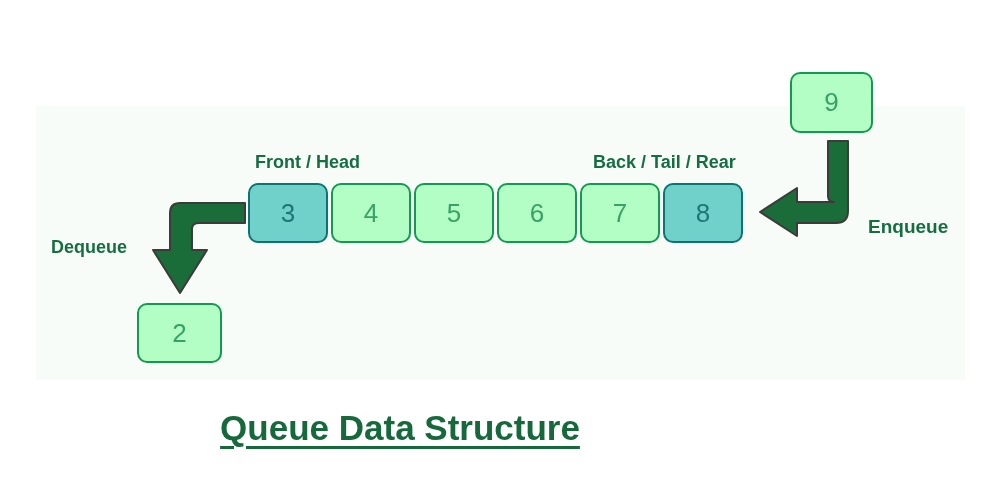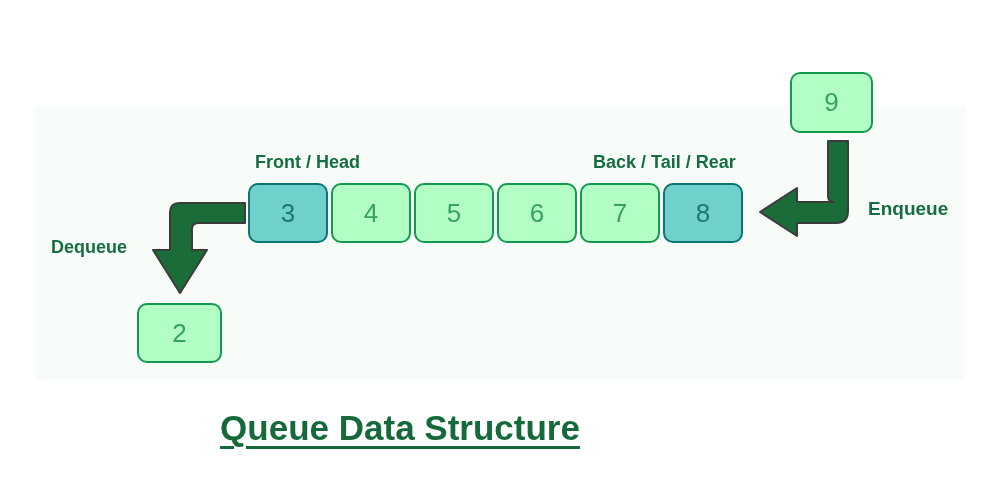--- a/index.html
+++ b/index.html
@@ -25,21 +25,21 @@
   .qpos4{left:580px;top:183px;}
   .qpos5{left:663px;top:183px;}
   .enq-cell{left:790px;top:72px;width:83px;height:61px;}
   .deq-cell{left:137px;top:303px;width:85px;height:60px;}
   .lbl{
     position:absolute;font-weight:bold;color:#156e40;font-size:18px;white-space:nowrap;
   }
   .front-lbl{left:255px;top:152px;}
   .back-lbl{left:593px;top:152px;}
   .dequeue-lbl{left:43px;top:237px;margin-left:8px;}
-  .enqueue-lbl{left:868px;top:198px;font-size:19px;}
+  .enqueue-lbl{left:868px;top:216px;font-size:19px;}
   .arrows{position:absolute;left:0;top:0;width:1001px;height:501px;pointer-events:none;}
   .arrow-path{fill:#1a6c38;stroke:#3b3b3b;stroke-width:2;stroke-linejoin:round;}
   .title{
     position:absolute;left:0;top:408px;width:800px;text-align:center;
     font-size:35px;font-weight:bold;color:#15693b;
     text-decoration:underline;text-decoration-thickness:3px;text-underline-offset:6px;
   }
 </style>
 </head>
 <body>

